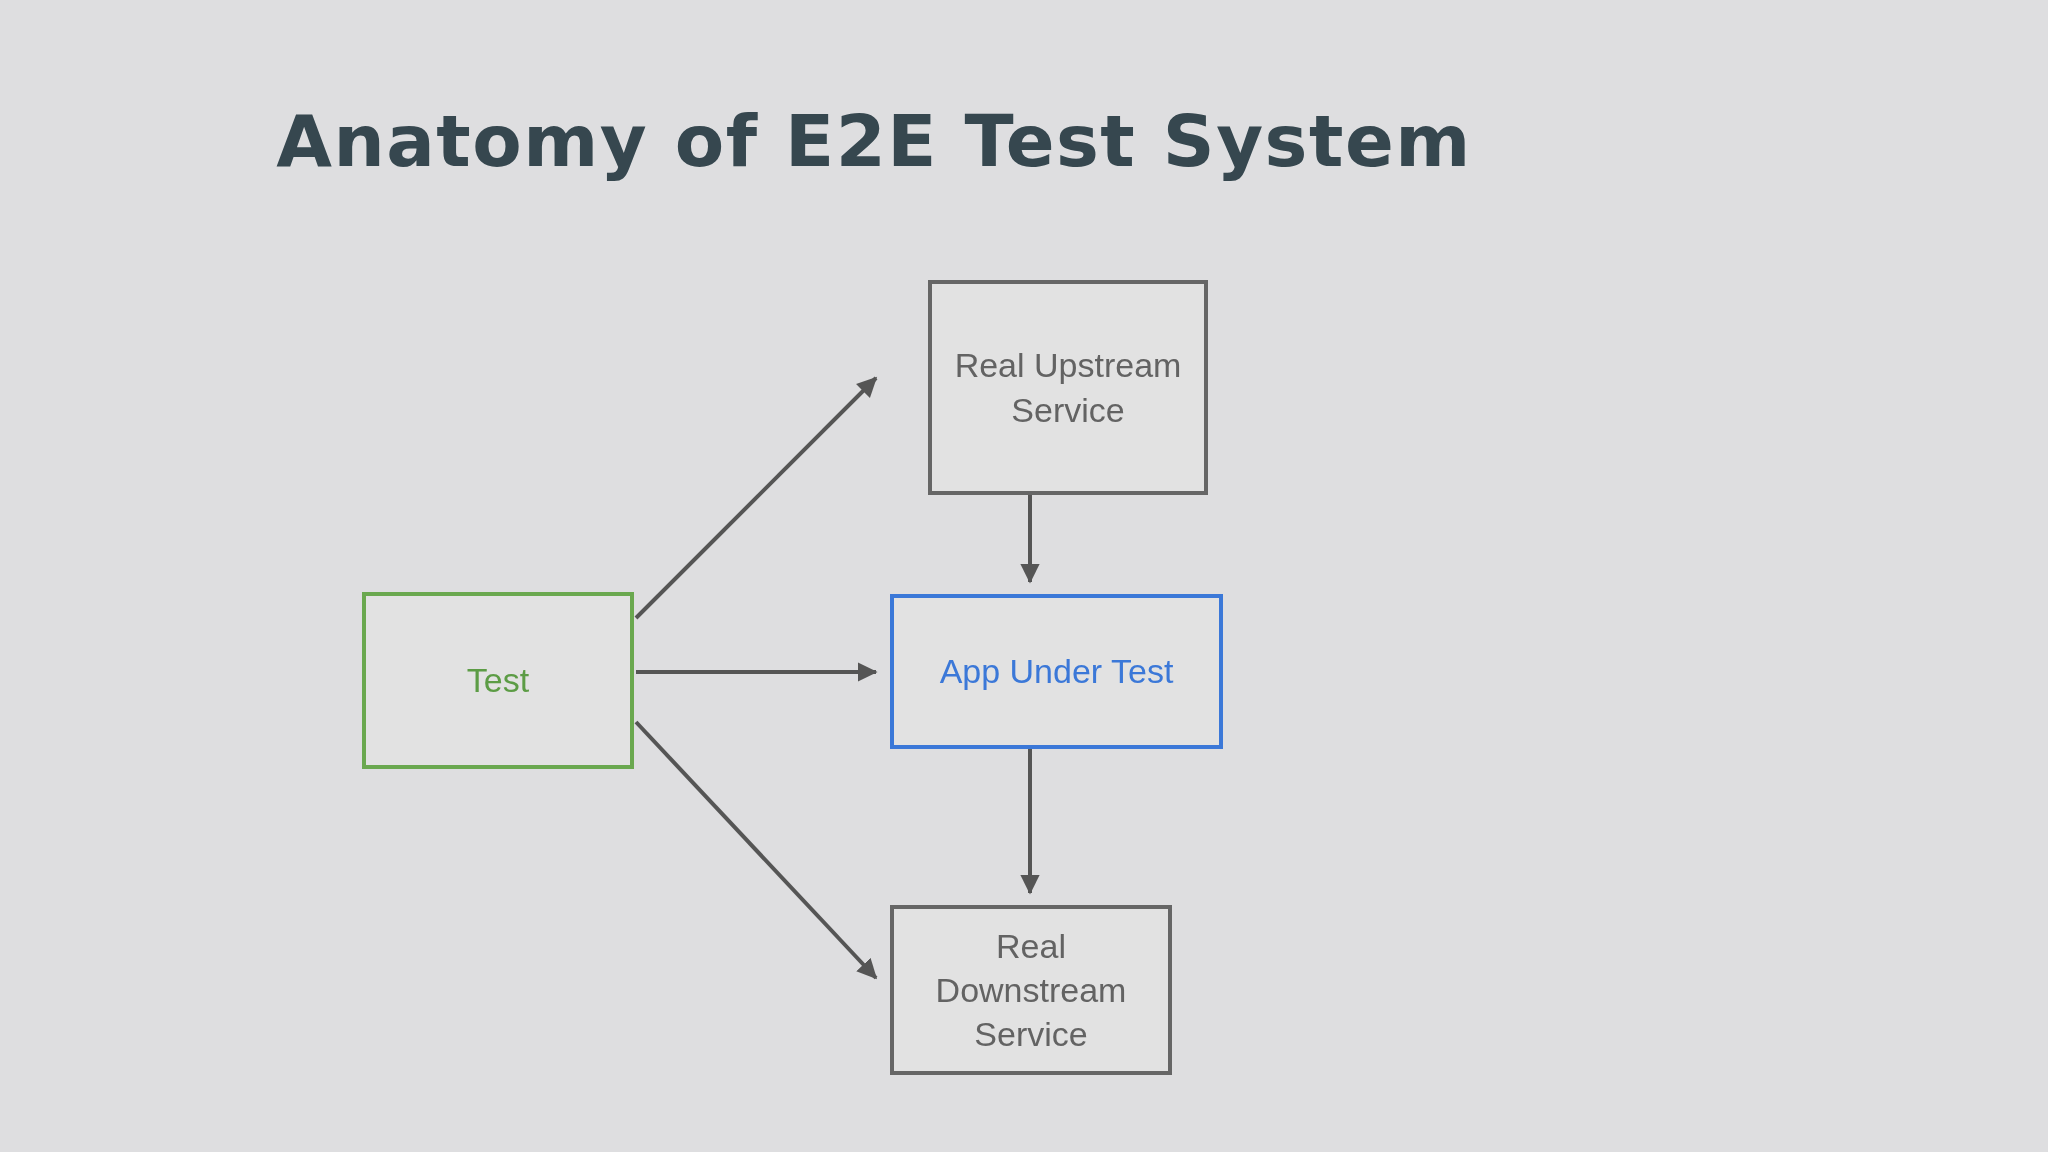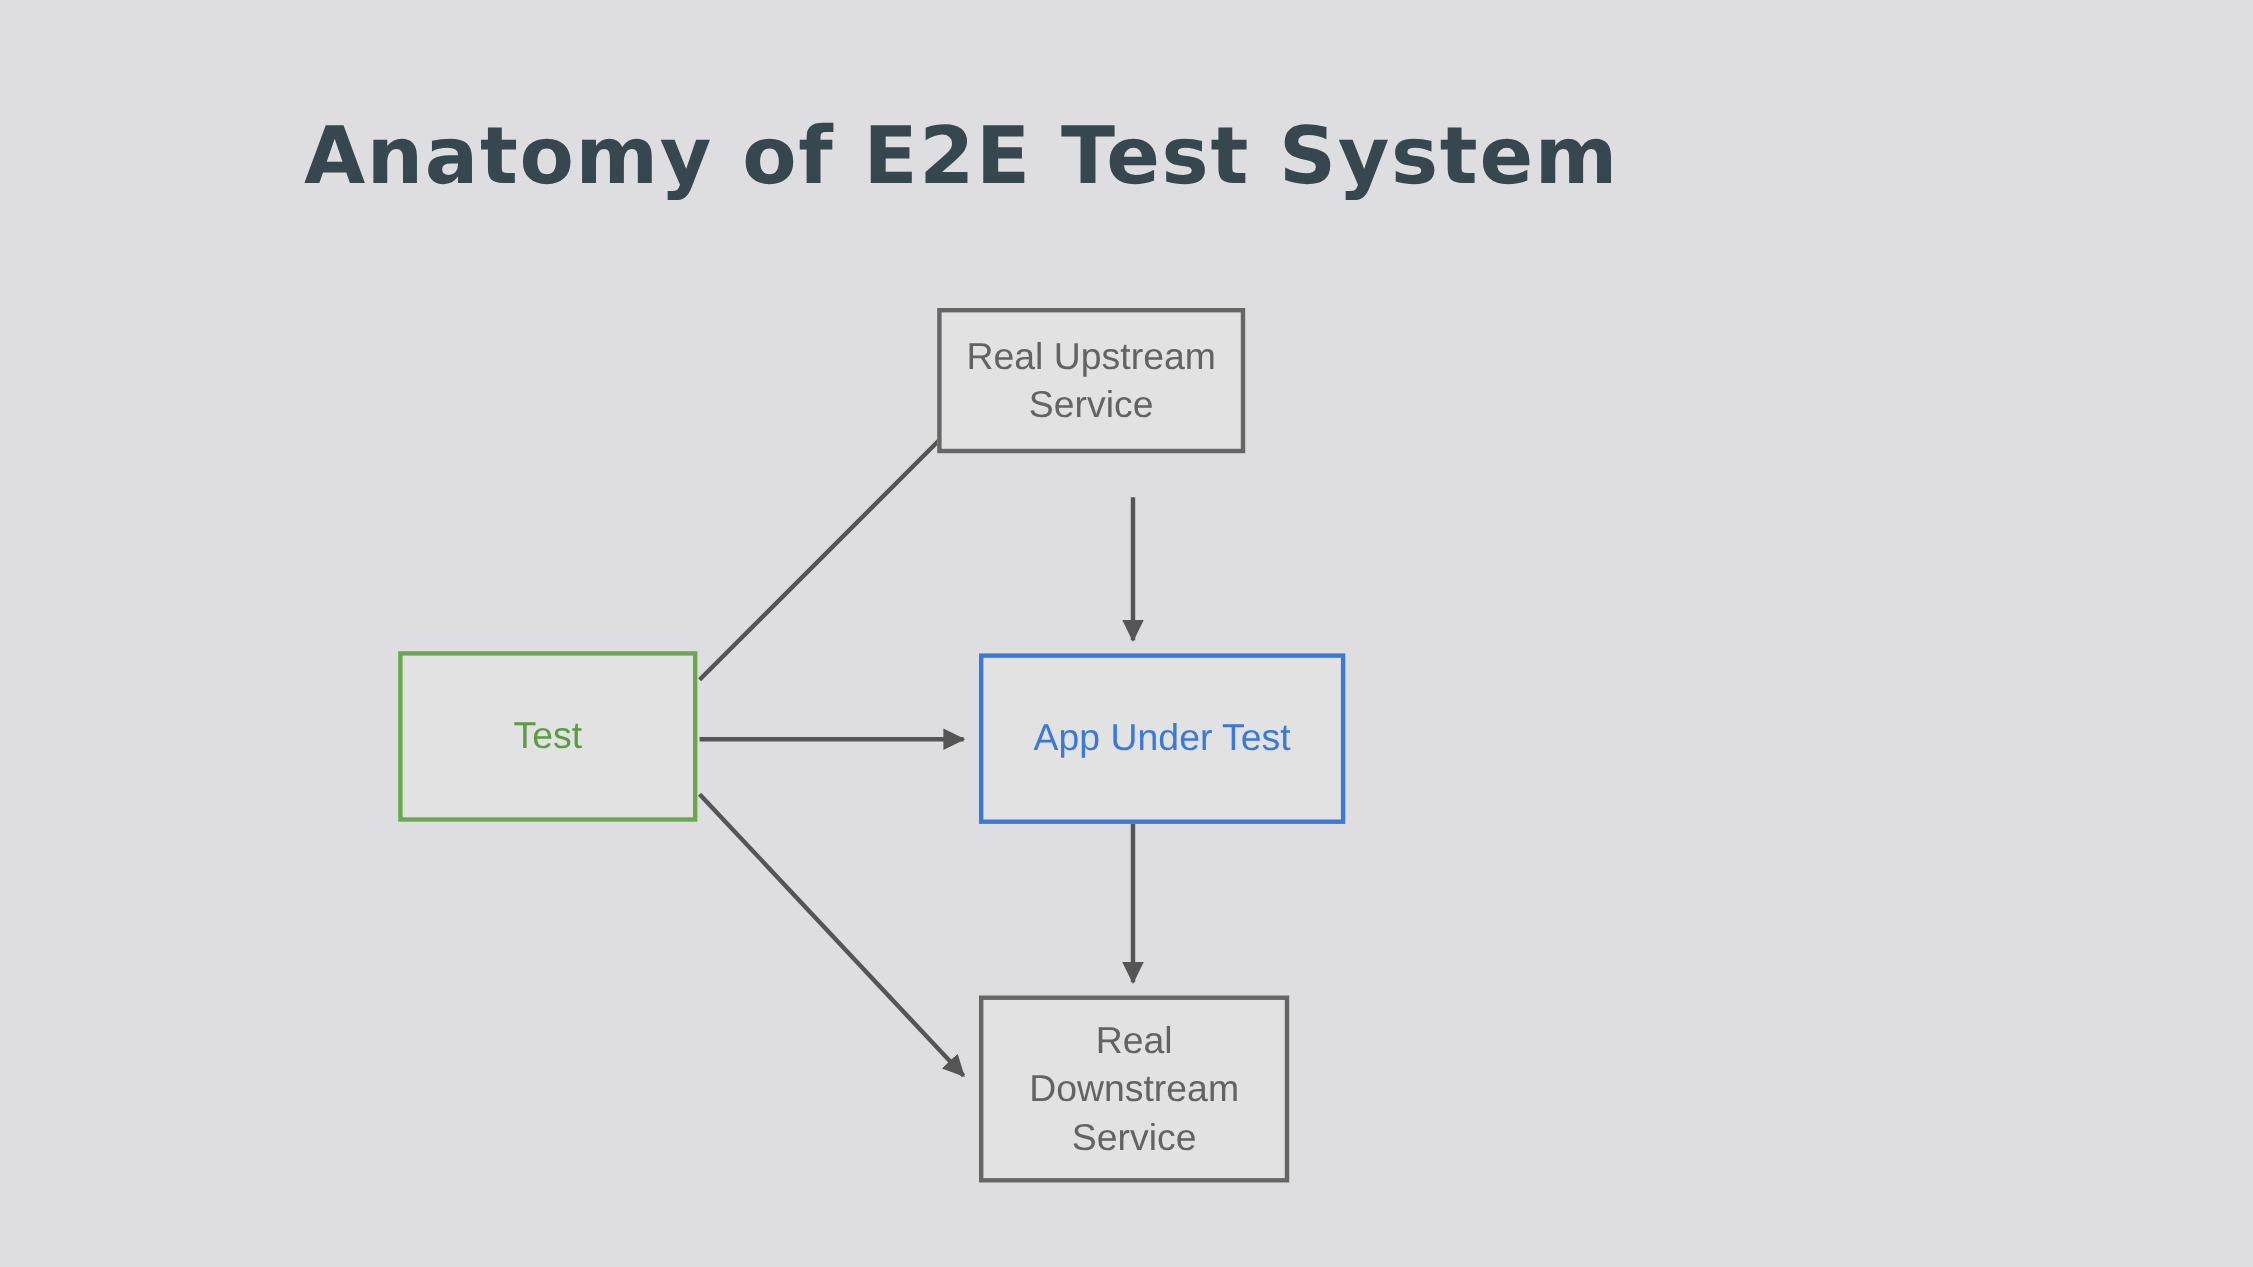--- a/index.html
+++ b/index.html
@@ -129,25 +129,25 @@
 
     <line x1="636" y1="672" x2="876" y2="672" stroke="#555555" stroke-width="4" marker-end="url(#arrowhead)"></line>
 
     <line x1="636" y1="722" x2="876" y2="978" stroke="#555555" stroke-width="4" marker-end="url(#arrowhead)"></line>
 
     <line x1="1030" y1="452" x2="1030" y2="582" stroke="#555555" stroke-width="4" marker-end="url(#arrowhead)"></line>
 
     <line x1="1030" y1="749" x2="1030" y2="893" stroke="#555555" stroke-width="4" marker-end="url(#arrowhead)"></line>
   </svg>
 
-  <div class="node" id="node-test" style="left: 362px; top: 592px; width: 272px; height: 155px; border-color: rgb(106, 168, 79); color: rgb(92, 156, 69); background: rgb(226, 226, 226);">
+  <div class="node" id="node-test" style="left: 362px; top: 592px; width: 272px; height: 177px; border-color: rgb(106, 168, 79); color: rgb(92, 156, 69); background: rgb(226, 226, 226);">
     <span class="node-label">Test</span>
   </div>
 
-  <div class="node" id="node-upstream" style="left: 852px; top: 280px; width: 280px; height: 132px; border-color: rgb(102, 102, 102); color: rgb(99, 99, 99); background: rgb(226, 226, 226);">
+  <div class="node" id="node-upstream" style="left: 928px; top: 280px; width: 280px; height: 215px; border-color: rgb(102, 102, 102); color: rgb(99, 99, 99); background: rgb(226, 226, 226);">
     <span class="node-label">Real Upstream Service</span>
   </div>
 
   <div class="node" id="node-aut" style="left: 890px; top: 594px; width: 333px; height: 155px; border-color: rgb(59, 120, 216); color: rgb(59, 120, 216); background: rgb(226, 226, 226);">
     <span class="node-label">App Under Test</span>
   </div>
 
   <div class="node" id="node-downstream" style="left: 890px; top: 905px; width: 282px; height: 170px; border-color: rgb(102, 102, 102); color: rgb(99, 99, 99); background: rgb(226, 226, 226);">
     <span class="node-label">Real Downstream Service</span>
   </div>

